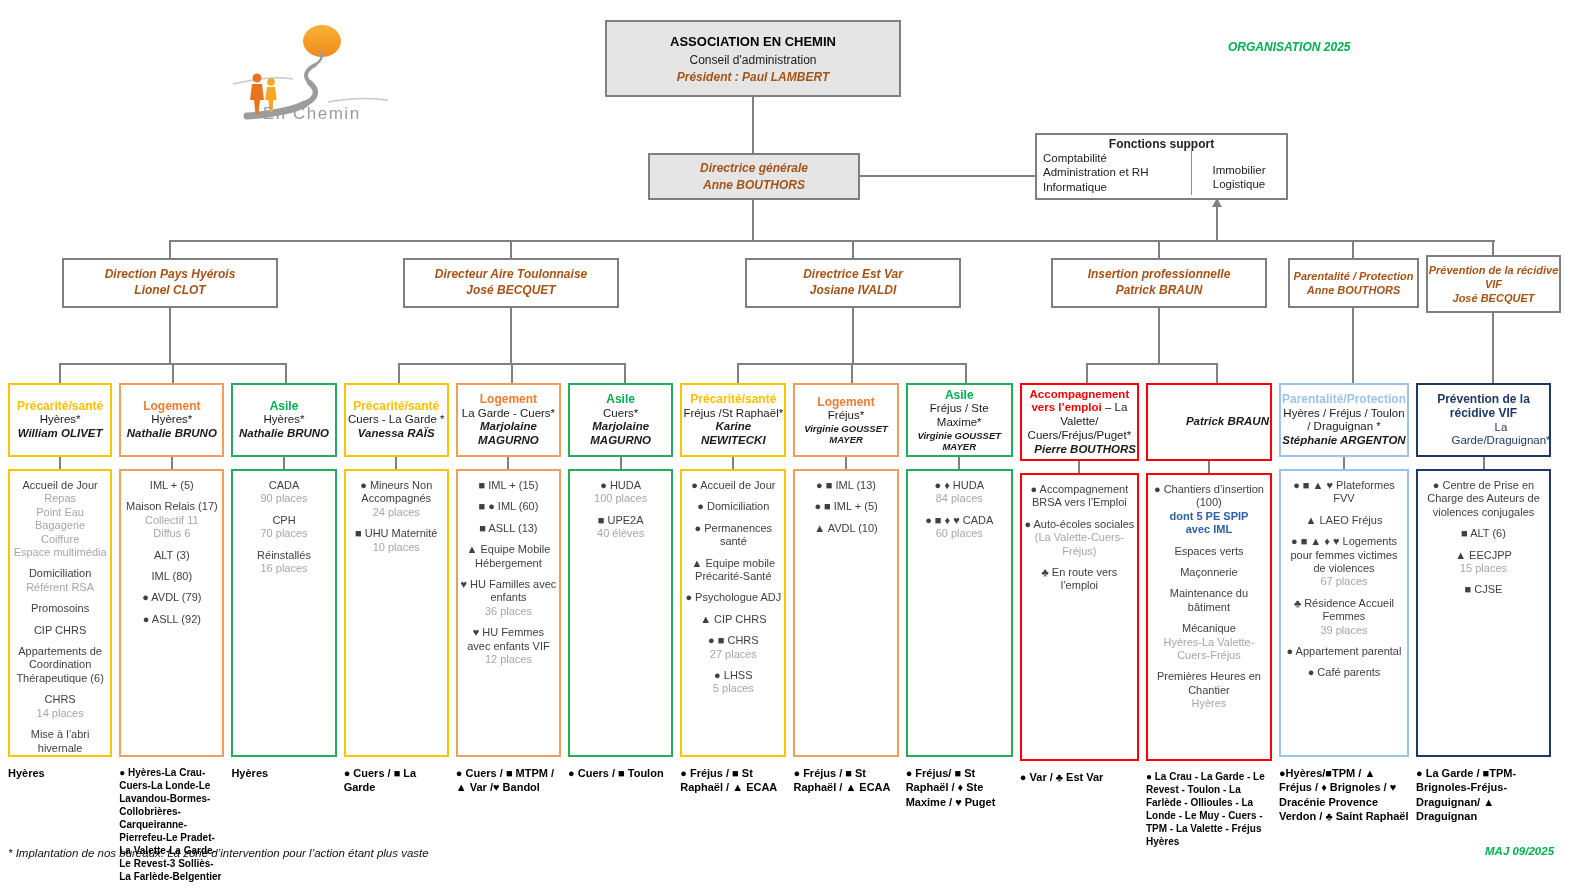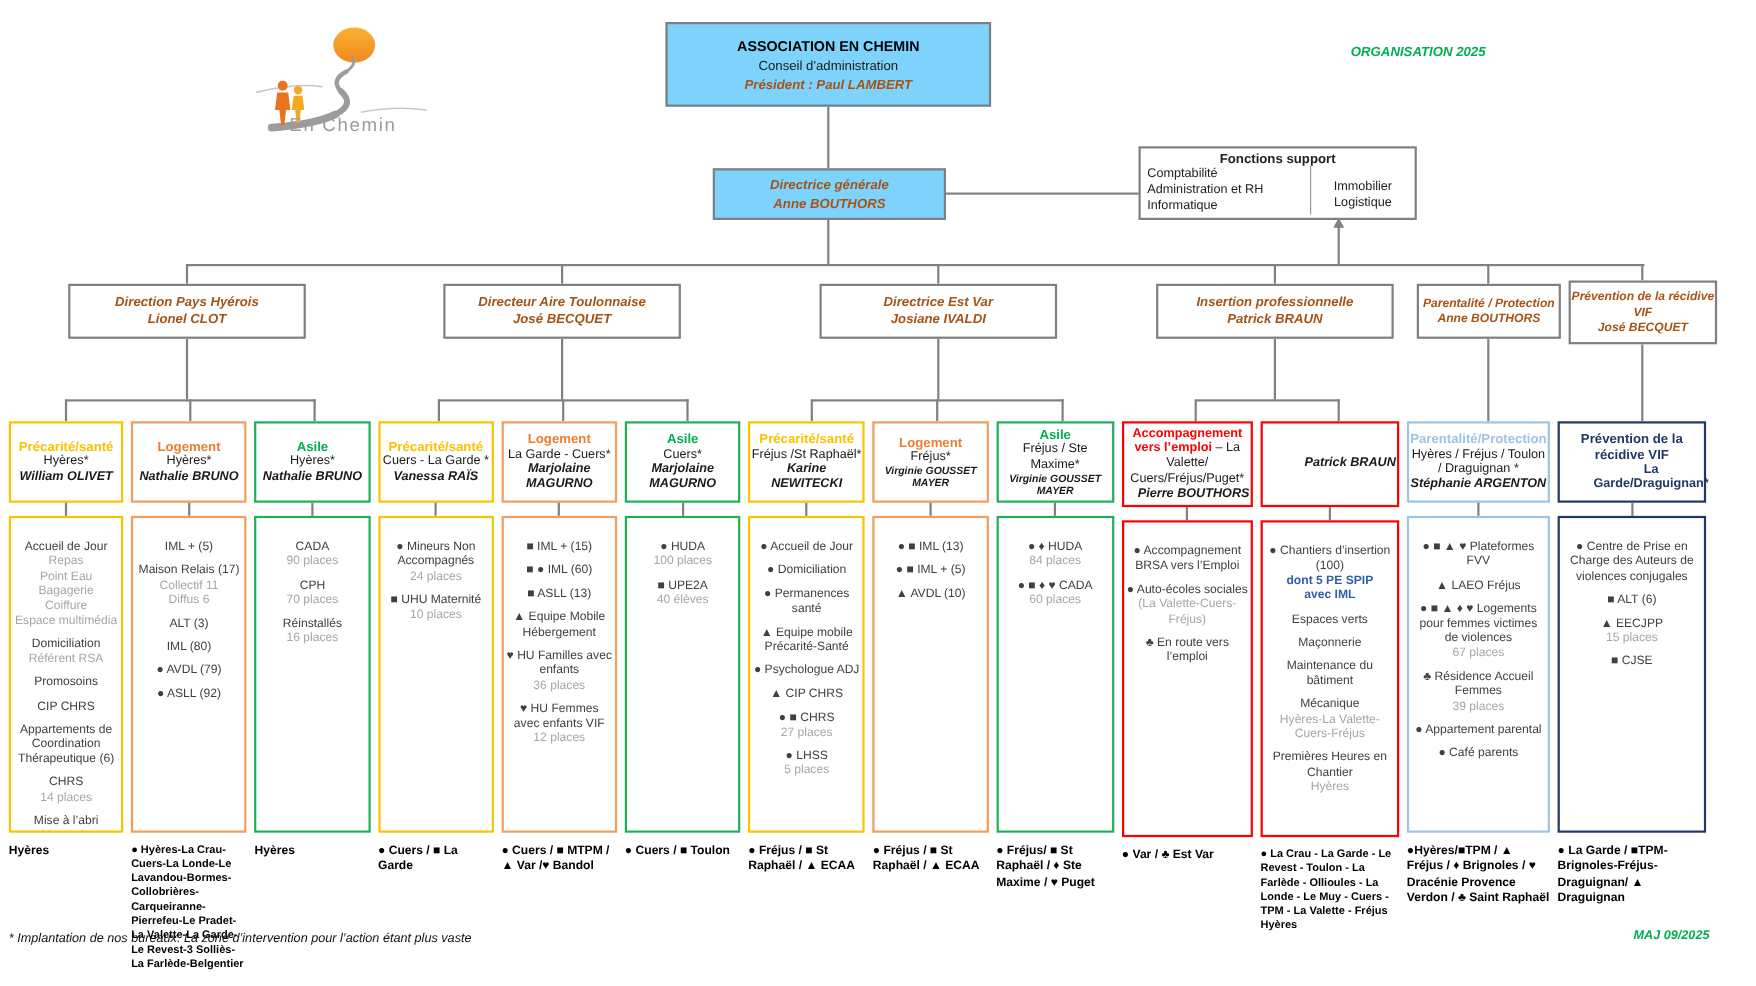--- a/index.html
+++ b/index.html
@@ -5,21 +5,21 @@
   html,body{margin:0;padding:0;background:#fff;}
   .canvas{position:relative;width:1596px;height:896px;background:#fff;
     font-family:"Liberation Sans",sans-serif;color:#222;overflow:hidden;}
 
   
   .ln{position:absolute;background:#808080;}
   .arrowhead{position:absolute;width:0;height:0;border-left:5px solid transparent;
     border-right:5px solid transparent;border-bottom:9px solid #808080;}
 
   
-  .frame{position:absolute;border:2px solid #7F7F7F;background:#7dd3fc;box-sizing:border-box;
+  .frame{position:absolute;border:2px solid #7F7F7F;background:#e5e5e5;box-sizing:border-box;
     display:flex;flex-direction:column;align-items:center;justify-content:center;text-align:center;}
 
   .board-box{left:605px;top:20px;width:296px;height:77px;}
   .board-title{font-size:13px;font-weight:bold;color:#000;margin-bottom:4px;}
   .board-sub{font-size:12px;color:#1a1a1a;margin-bottom:3px;}
   .brown{color:#A65317;font-weight:bold;font-style:italic;}
   .board-pres{font-size:12px;}
 
   .dg-box{left:648px;top:153px;width:212px;height:47px;font-size:12px;line-height:1.35;}
 
@@ -51,27 +51,27 @@
   .col:nth-child(1){width:105px;} .col:nth-child(2){width:106px;} .col:nth-child(3){width:106px;}
   .col:nth-child(4){width:106px;} .col:nth-child(5){width:106px;} .col:nth-child(6){width:106px;}
   .col:nth-child(7){width:107px;} .col:nth-child(8){width:106px;} .col:nth-child(9){width:108px;}
   .col:nth-child(10){width:120px;} .col:nth-child(11){width:127px;} .col:nth-child(12){width:131px;}
   .col:nth-child(13){width:135px;}
 
   .hdr{border:2px solid #999;box-sizing:border-box;height:74px;display:flex;flex-direction:column;
     align-items:center;justify-content:center;text-align:center;padding:2px 1px;background:#fff;}
   .htitle{font-weight:bold;font-size:12px;line-height:1.2;}
   .hloc{font-size:11.5px;color:#1a1a1a;line-height:1.2;}
-  .hloc.navy{color:#1F3864;font-weight:bold;margin-left:35px;}
+  .hloc.navy{color:#1F3864;font-weight:normal;margin-left:35px;}
   .hmgr{font-size:11.5px;font-weight:bold;font-style:italic;color:#1a1a1a;line-height:1.2;}
   .hmgr.small{font-size:9.5px;}
   .hline{font-size:11.5px;line-height:1.2;}
   .hline .htitle{font-size:11.5px;}
   .tick{width:2px;height:12px;background:#808080;margin:0 auto;}
-  .body{border:2px solid #999;box-sizing:border-box;height:288px;padding:20px 2px 2px 2px;
+  .body{border:2px solid #999;box-sizing:border-box;height:288px;padding:8px 2px 2px 2px;
     text-align:center;background:#fff;overflow:hidden;}
   .item{margin:0 0 8px 0;font-size:11px;line-height:1.22;}
   .item .main{color:#404040;white-space:pre-line;}
   .item .gray{color:#A6A6A6;white-space:pre-line;}
   .item .blue{color:#2E5FA8;font-weight:bold;white-space:pre-line;}
   .colfoot{margin-top:9px;font-size:11px;font-weight:bold;color:#000;text-align:left;line-height:1.3;}
   .colfoot.small{font-size:10px;}
 
   
   .th-yellow .hdr,.th-yellow .body{border-color:#F7C600;} .th-yellow .htitle{color:#FFC000;}

